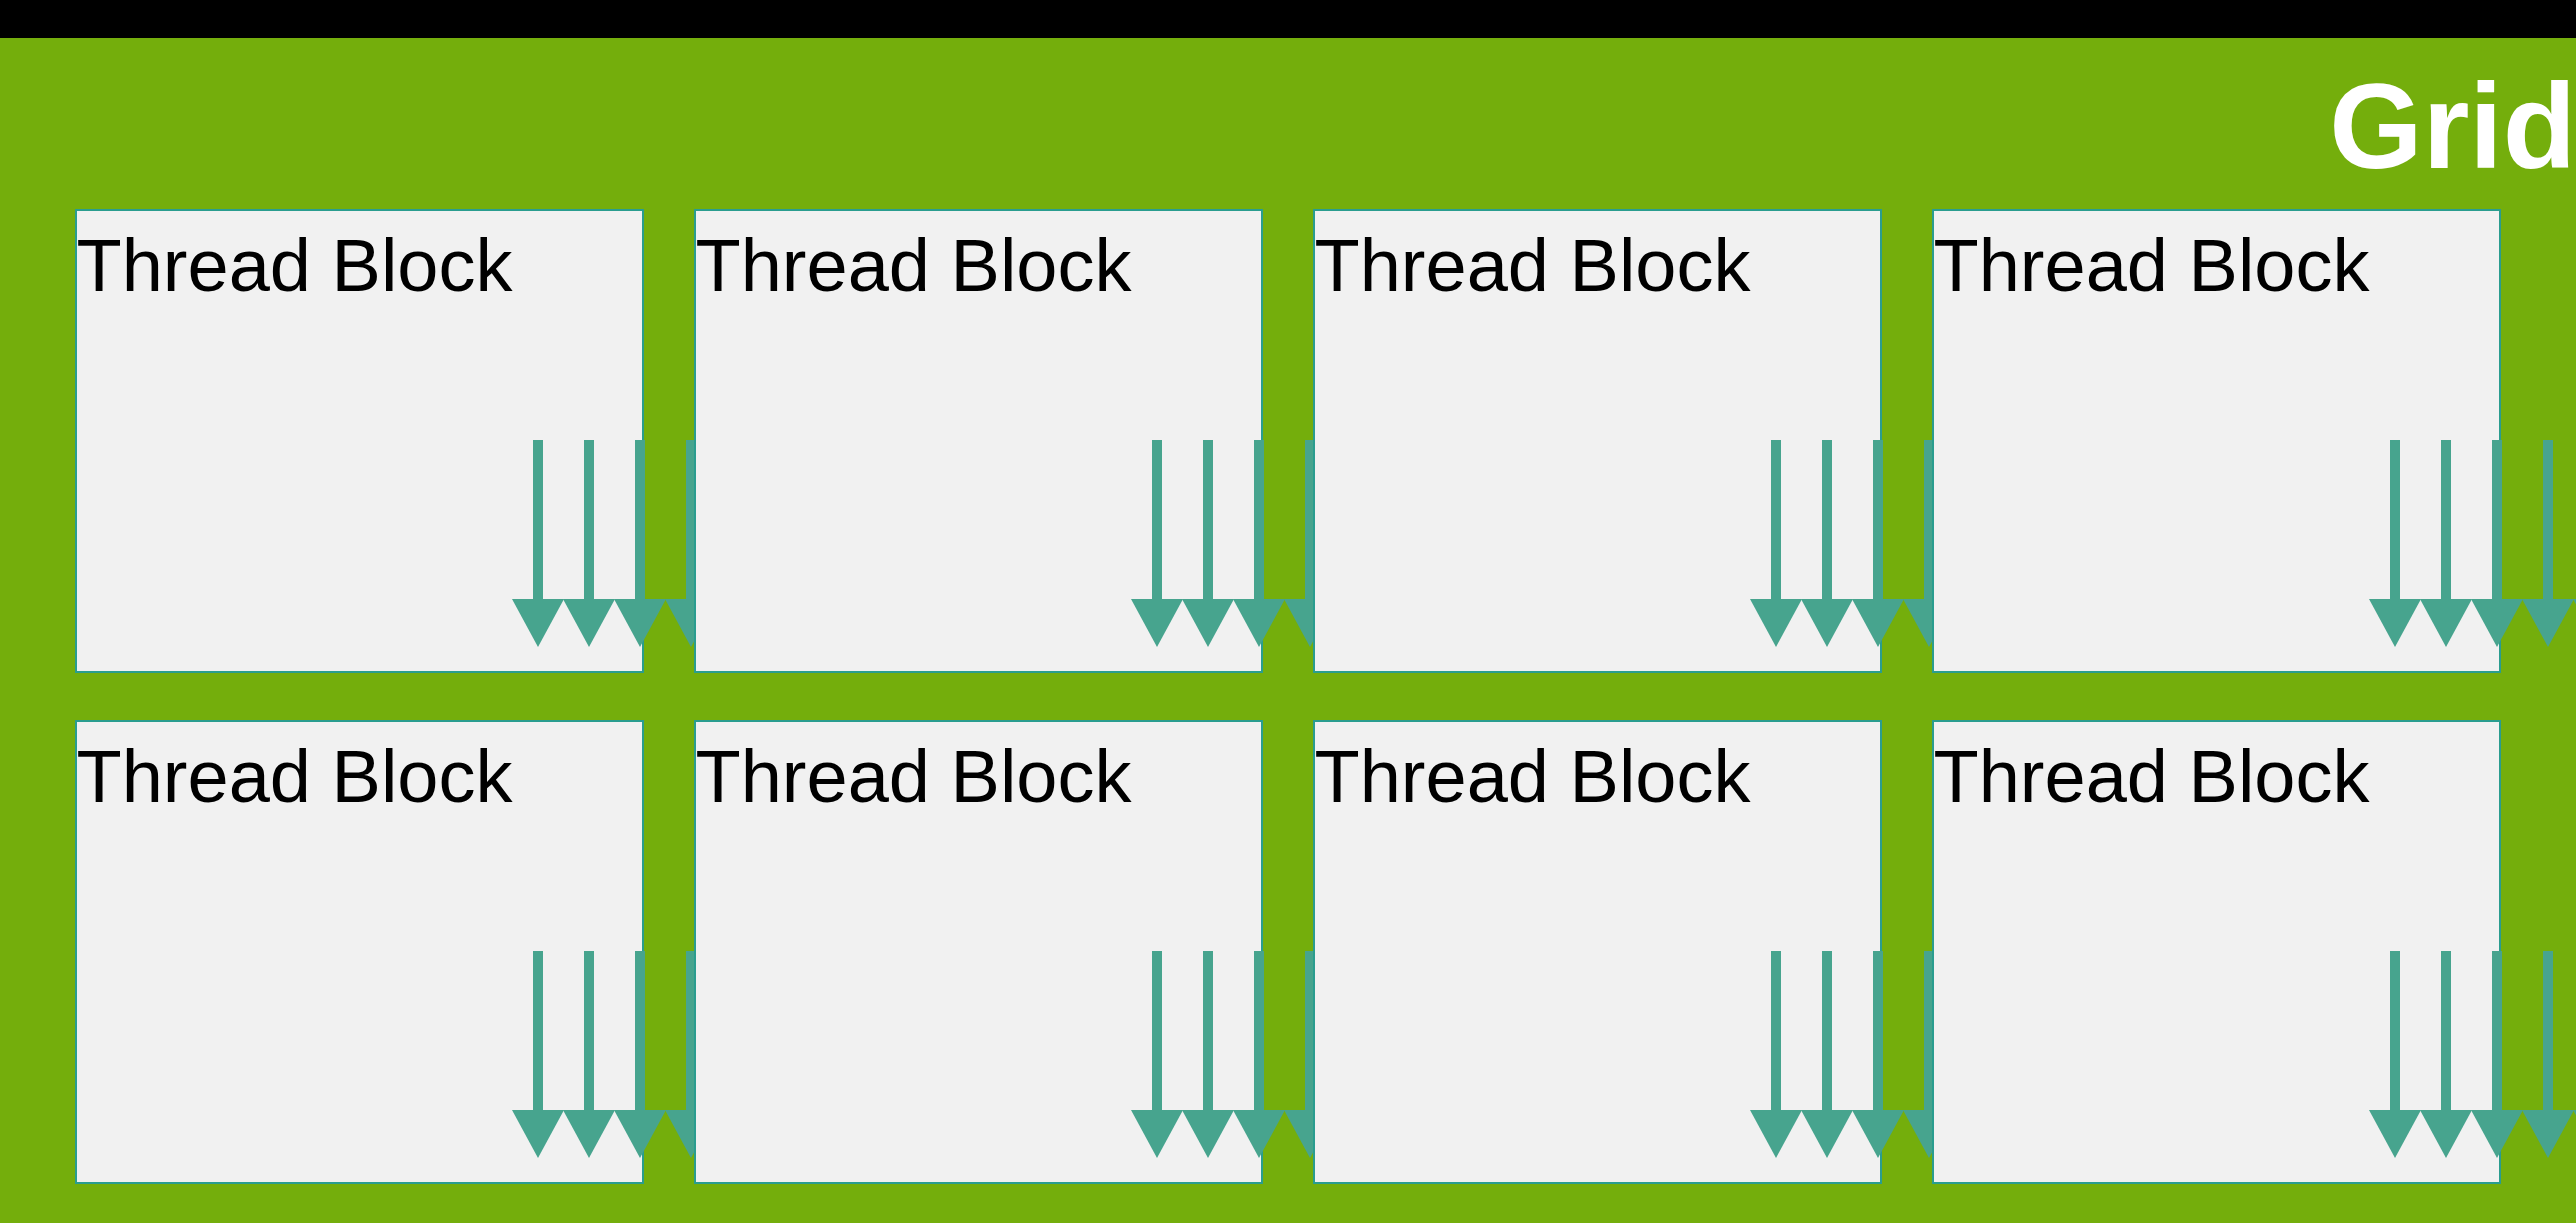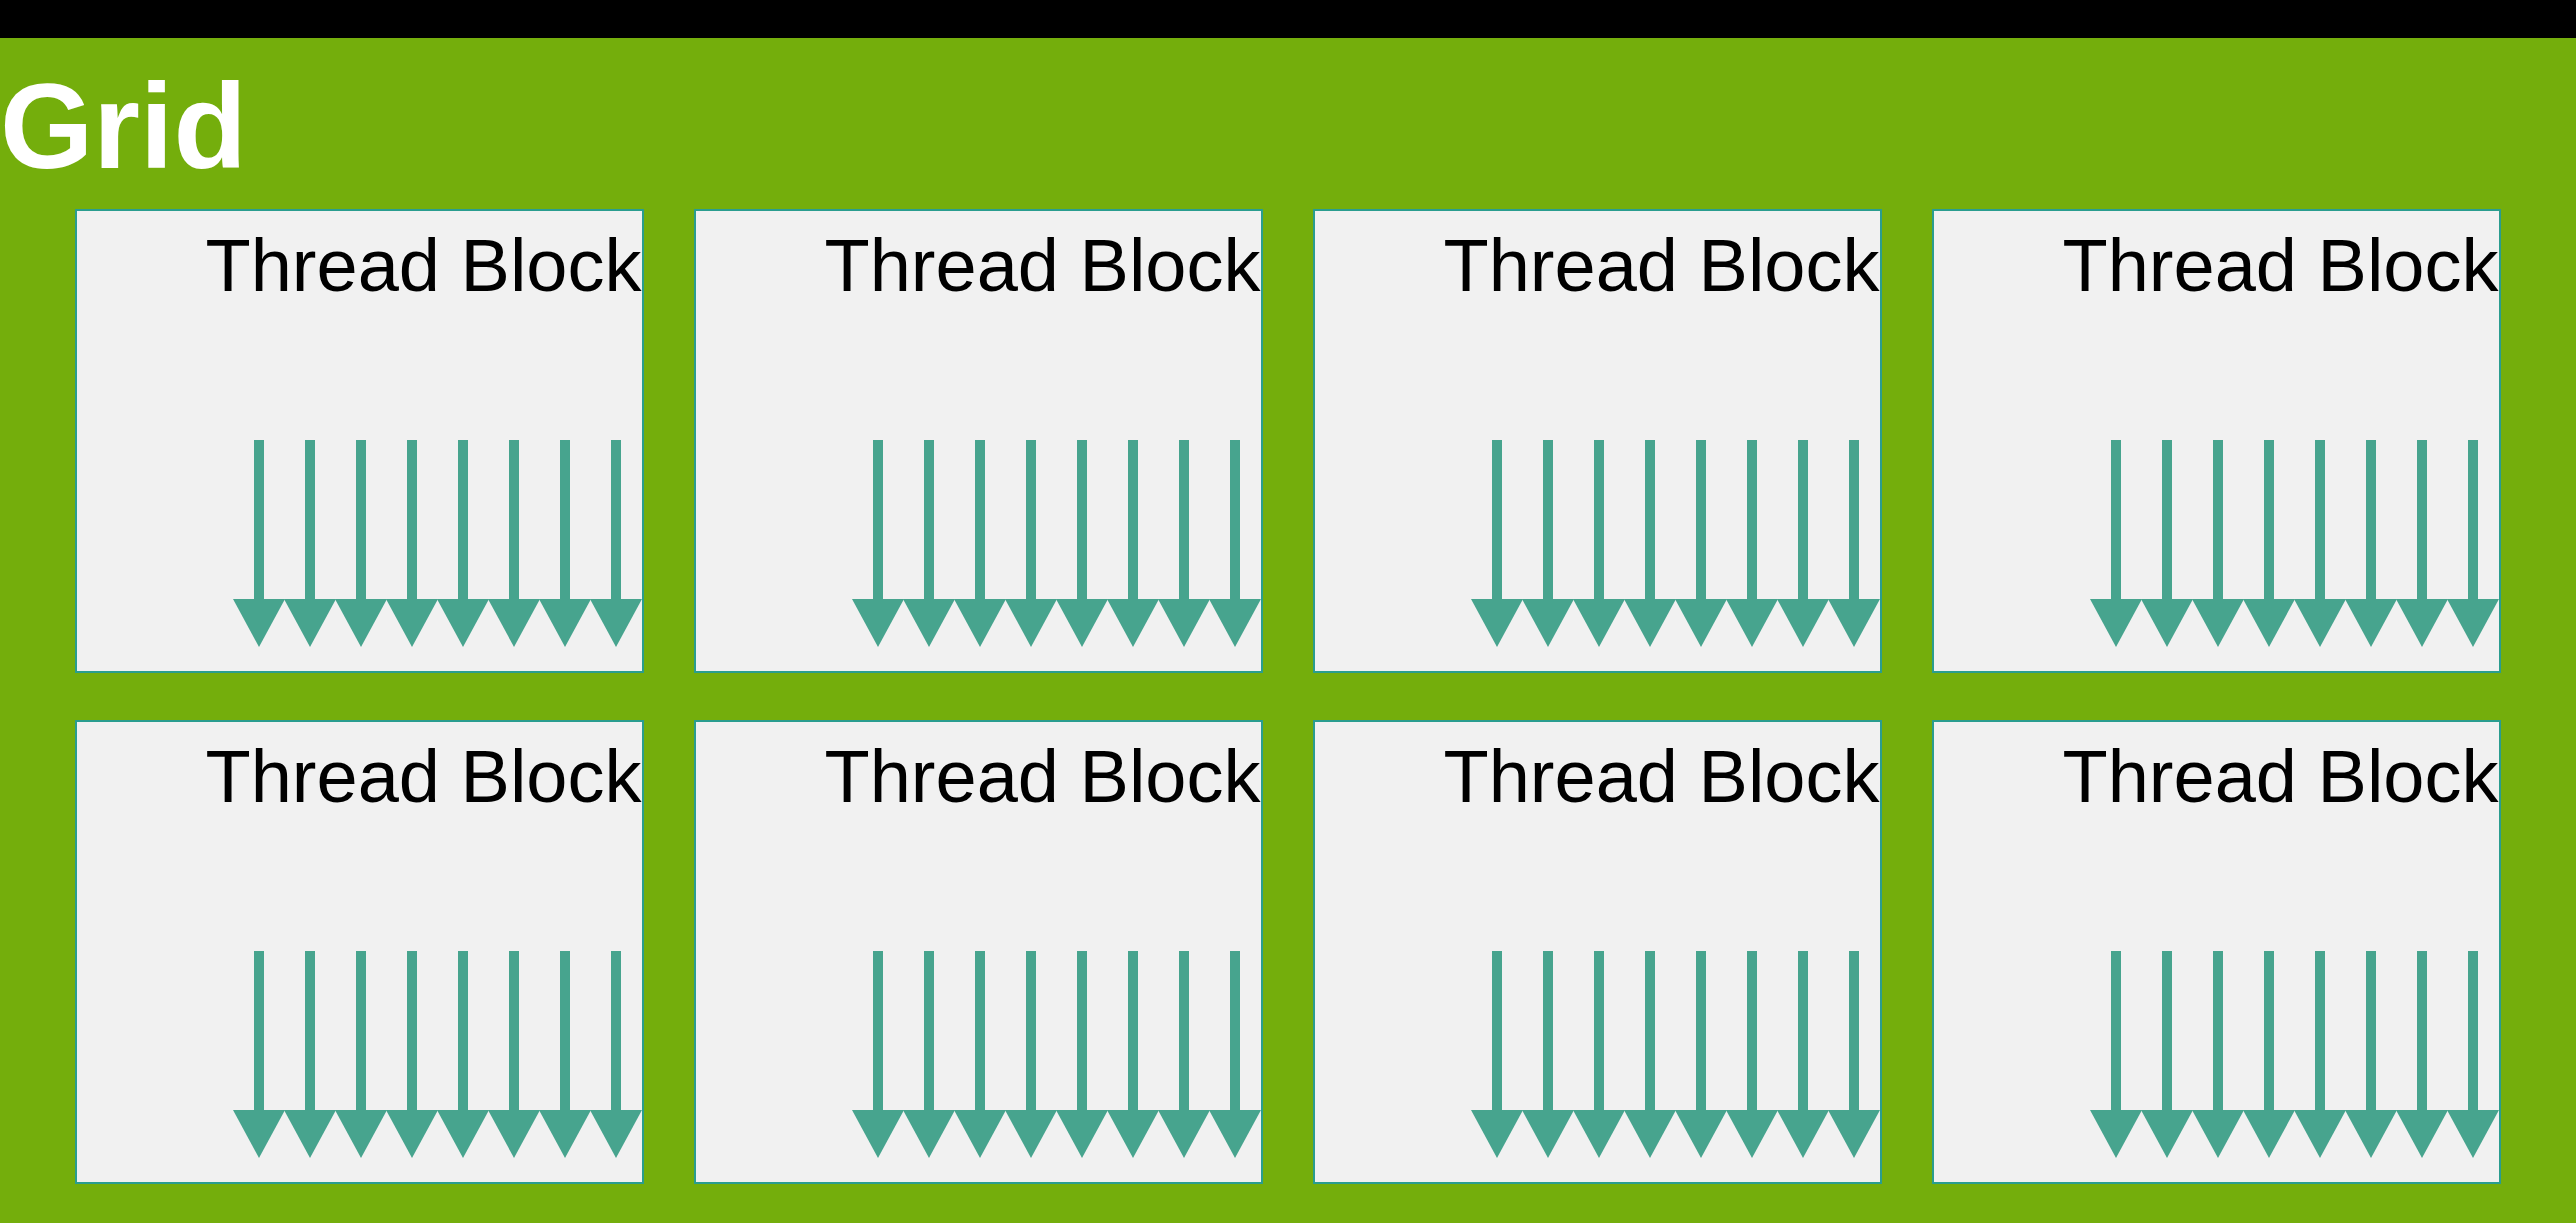--- a/index.html
+++ b/index.html
@@ -23,21 +23,21 @@
   .top-bar {
     width: 100%;
     height: 38px;
     background: var(--top-bar);
   }
 
   .grid-header {
     height: 171px;
     display: flex;
     align-items: center;
-    justify-content: flex-start;
+    justify-content: flex-end;
   }
   .grid-title {
     color: var(--title-text);
     font-size: 120px;
     font-weight: bold;
     line-height: 1;
     padding-top: 4.3px;
   }
 
   .blocks-grid {
@@ -47,22 +47,21 @@
     grid-template-columns: repeat(4, 569px);
     grid-template-rows: repeat(2, 464px);
     column-gap: 50px;
     row-gap: 47px;
   }
 
   .thread-block {
     background: var(--block-fill);
     border: 2.8px solid var(--block-border);
     display: flex;
-    flex-direction: column;
-    align-items: flex-end;
+    align-items: flex-start;
   }
   .thread-block-label {
     color: var(--block-text);
     font-size: 74px;
     line-height: 1.25;
     margin-top: 8.5px;
     white-space: nowrap;
   }
 
   .thread-arrows {

